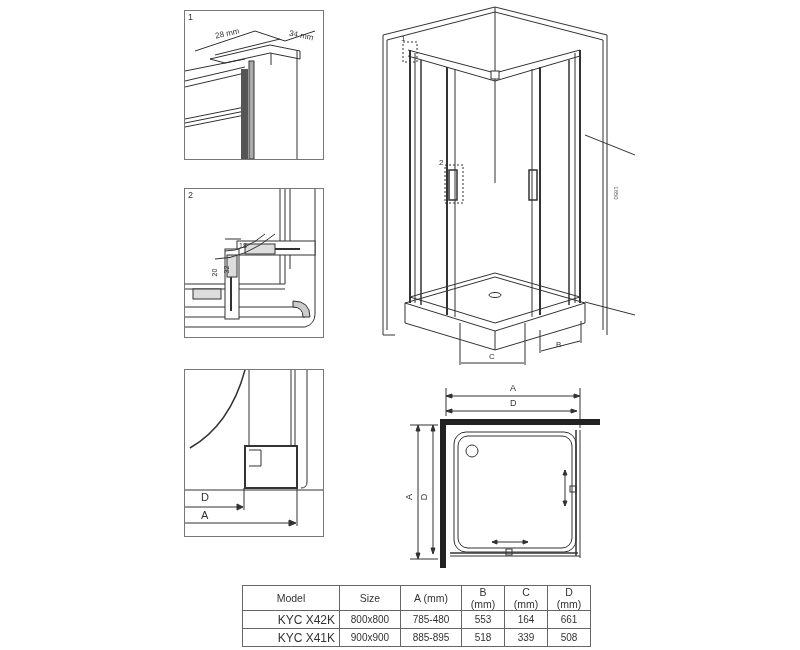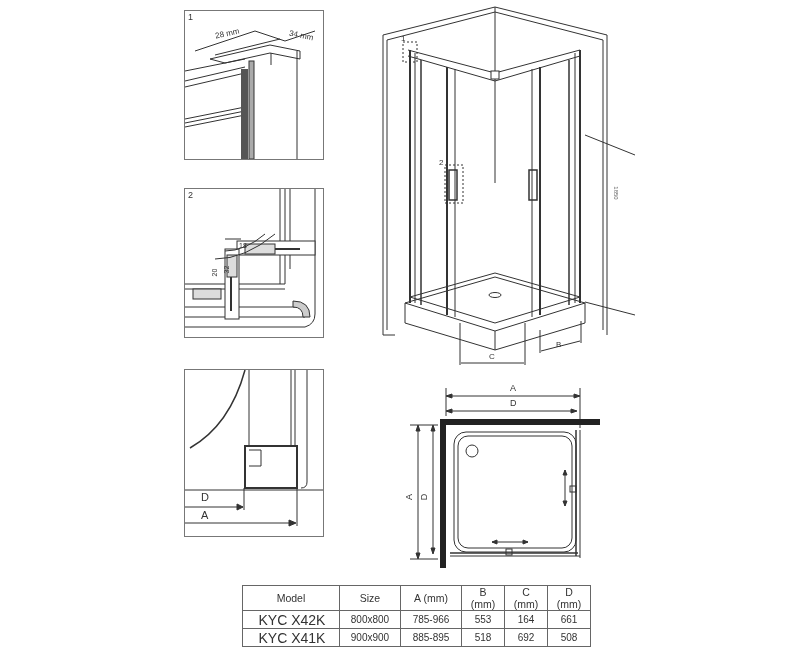--- a/index.html
+++ b/index.html
@@ -4,21 +4,21 @@
 <style>
   html,body{margin:0;padding:0;background:#fff;}
   body{width:800px;height:650px;position:relative;overflow:hidden;font-family:"Liberation Sans",sans-serif;color:#222;}
   .abs{position:absolute;}
   svg{position:absolute;left:0;top:0;}
   .detail-num{position:absolute;font-size:9px;color:#333;font-family:"Liberation Sans",sans-serif;}
   .dim-lbl{position:absolute;font-size:9px;color:#333;font-family:"Liberation Sans",sans-serif;}
   table.spec{position:absolute;left:242px;top:585px;border-collapse:collapse;font-family:"Liberation Sans",sans-serif;font-size:10px;color:#333;}
   table.spec td, table.spec th{border:1px solid #666;height:17px;padding:0 4px;text-align:center;font-weight:normal;}
   table.spec th{font-size:10.5px;}
-  table.spec td.model{text-align:center;font-size:14px;padding-left:6px;}
+  table.spec td.model{text-align:right;font-size:12px;padding-left:6px;}
 </style>
 </head>
 <body>
 
 <div class="abs" style="left:184px;top:10px;width:138px;height:148px;border:1px solid #777;">
   <svg width="138" height="148">
     <g stroke="#333" fill="none" stroke-width="1">
 
       <line x1="10" y1="40" x2="70" y2="20"></line>
       <line x1="70" y1="20" x2="100" y2="30"></line>
@@ -214,27 +214,27 @@
     <th style="width:88px">Model</th>
     <th style="width:52px">Size</th>
     <th style="width:52px">A (mm)</th>
     <th style="width:34px">B (mm)</th>
     <th style="width:34px">C (mm)</th>
     <th style="width:34px">D (mm)</th>
   </tr>
   <tr>
     <td class="model">KYC X42K</td>
     <td>800x800</td>
-    <td>785-966</td>
+    <td>785-480</td>
     <td>553</td>
     <td>164</td>
     <td>661</td>
   </tr>
   <tr>
     <td class="model">KYC X41K</td>
     <td>900x900</td>
     <td>885-895</td>
     <td>518</td>
-    <td>692</td>
+    <td>339</td>
     <td>508</td>
   </tr>
 </tbody>
   </table>
 
 </body></html>

